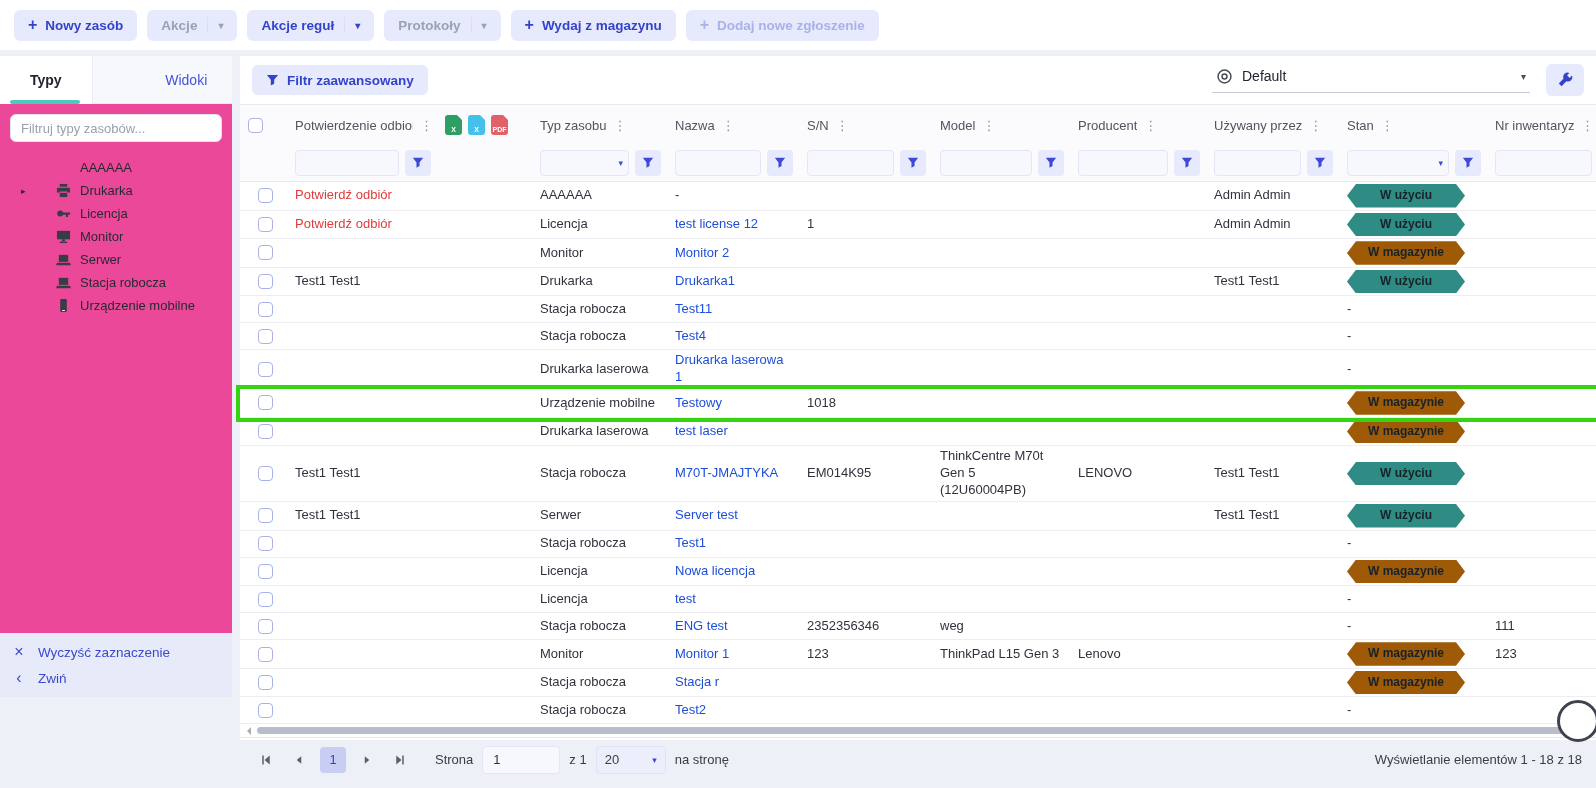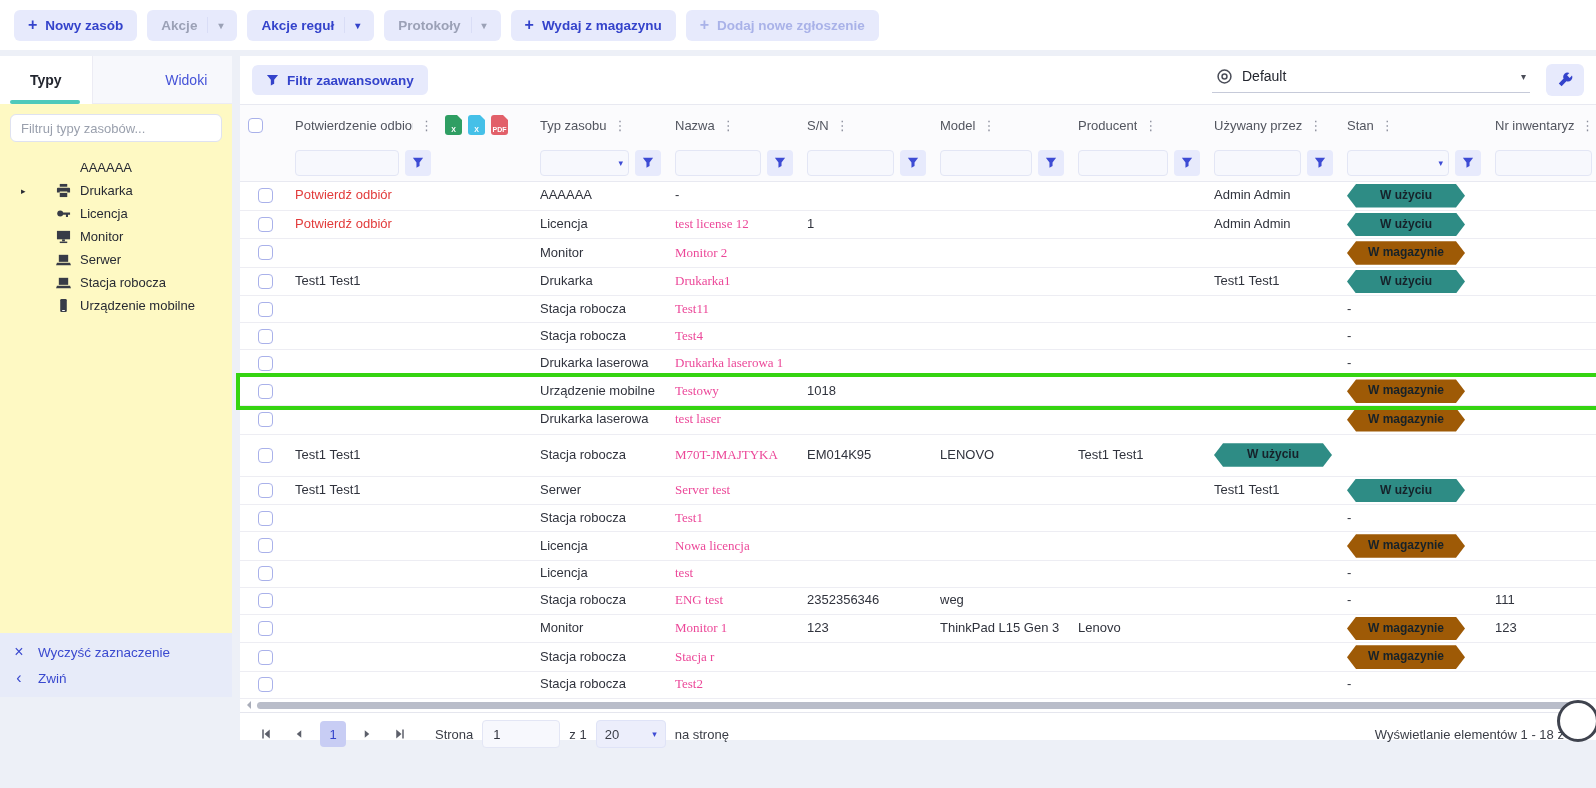--- a/index.html
+++ b/index.html
@@ -17,21 +17,21 @@
     background:#e7eafc; border:none; border-radius:6px; color:#3443cb;
     font-size:13.5px; font-weight:600; font-family:inherit; cursor:pointer;
   }
   .tbtn .plus { font-size:16px; font-weight:600; line-height:1; }
   .tbtn .caret { font-size:10px; margin-left:2px; padding-left:10px; border-left:1px solid #d9ddf6; height:16px; display:flex; align-items:center; }
   .tbtn.gray { color:#9ba1b6; }
   .tbtn.dblue { color:#a9b2e8; }
   
   .content { display:flex; gap:8px; padding-top:6px; align-items:flex-start; }
   
-  .sidebar { width:232px; background:#fef9c3; height:641px; display:flex; flex-direction:column; flex:0 0 232px; }
+  .sidebar { width:232px; background:#ec4899; height:641px; display:flex; flex-direction:column; flex:0 0 232px; }
   .tabs { display:flex; height:48px; flex:0 0 48px; }
   .tab { flex:1; display:flex; align-items:center; justify-content:center; font-size:14px; position:relative; cursor:pointer; background:#fff; }
   .tab.active { font-weight:700; color:#23262f; }
   .tab.active::after { content:""; position:absolute; left:10px; right:12px; bottom:0; height:4px; border-radius:3px; background:#4ec9bb; }
   .tab.inactive { color:#4553d8; background:#f7f8fc; border-left:1px solid #ececf4; border-bottom:1px solid #ececf4;padding-left:48px; }
   .sidebar-filter { margin:10px 10px 6px; }
   .sidebar-filter input {
     width:100%; height:28px; border:1px solid #dfe2f0; border-radius:6px; padding:0 10px;
     font-family:inherit; font-size:13px; color:#30333d; outline:none; background:#fff;
   }
@@ -74,21 +74,21 @@
   .ccell .checkbox { margin-left:8px; }
   .hcell .checkbox { margin-left:-2px; }
   .exports { display:flex; gap:6px; align-items:center; }
   .ficon { width:17px; height:20px; border-radius:3px; position:relative; display:flex; align-items:flex-end; justify-content:center; cursor:pointer; }
   .ficon::after { content:""; position:absolute; top:0; right:0; width:0; height:0; border-top:5px solid #fbfbfd; border-left:5px solid transparent; }
   .ftext { font-size:7px; font-weight:700; color:#fff; padding-bottom:2px; letter-spacing:0; }
   .tbody { flex:0 0 auto; }
   .trow { border-bottom:1px solid #ededf3; min-height:27px; align-items:center; background:#fff; font-size:13px; color:#30333d; }
   .trow.tall { min-height:42px; }
   .tcell { padding:2px 8px 2px 10px; line-height:1.3; min-width:0; }
-  .link { color:#ec4899; cursor:pointer;font-family:Liberation Serif, serif; }
+  .link { color:#1d4ed8; cursor:pointer; }
   .action-link { color:#e23b3b; cursor:pointer; }
   .badge {
     display:inline-block; min-width:118px; text-align:center; padding:4px 12px;
     font-size:12px; font-weight:700; color:#16222a;
     clip-path:polygon(9px 0, calc(100% - 9px) 0, 100% 50%, calc(100% - 9px) 100%, 9px 100%, 0 50%);
   }
   .trow.hl { position:relative; z-index:2; }
   
   .hscroll { margin-top:auto; height:13px; display:flex; align-items:center; padding:0 3px; flex:0 0 13px; }
   .harrow { width:0; height:0; border:4px solid transparent; border-right-color:#a9adb9; flex:0 0 auto; cursor:pointer; }
@@ -525,20 +525,21 @@
         </div>
         <div class="grid trow tall">
           <div class="tcell ccell">
             <span class="checkbox"></span>
           </div>
           <div class="tcell"><span>Test1 Test1</span></div>
           <div class="tcell"></div>
           <div class="tcell">Stacja robocza</div>
           <div class="tcell"><span class="link">M70T-JMAJTYKA</span></div>
           <div class="tcell">EM014K95</div>
+          <div class="tcell">ThinkCentre M70t Gen 5 (12U60004PB)</div>
           <div class="tcell">LENOVO</div>
           <div class="tcell">Test1 Test1</div>
           <div class="tcell"><span class="badge" style="background: rgb(46, 140, 133);">W użyciu</span></div>
           <div class="tcell"></div>
         </div>
         <div class="grid trow">
           <div class="tcell ccell">
             <span class="checkbox"></span>
           </div>
           <div class="tcell"><span>Test1 Test1</span></div>

